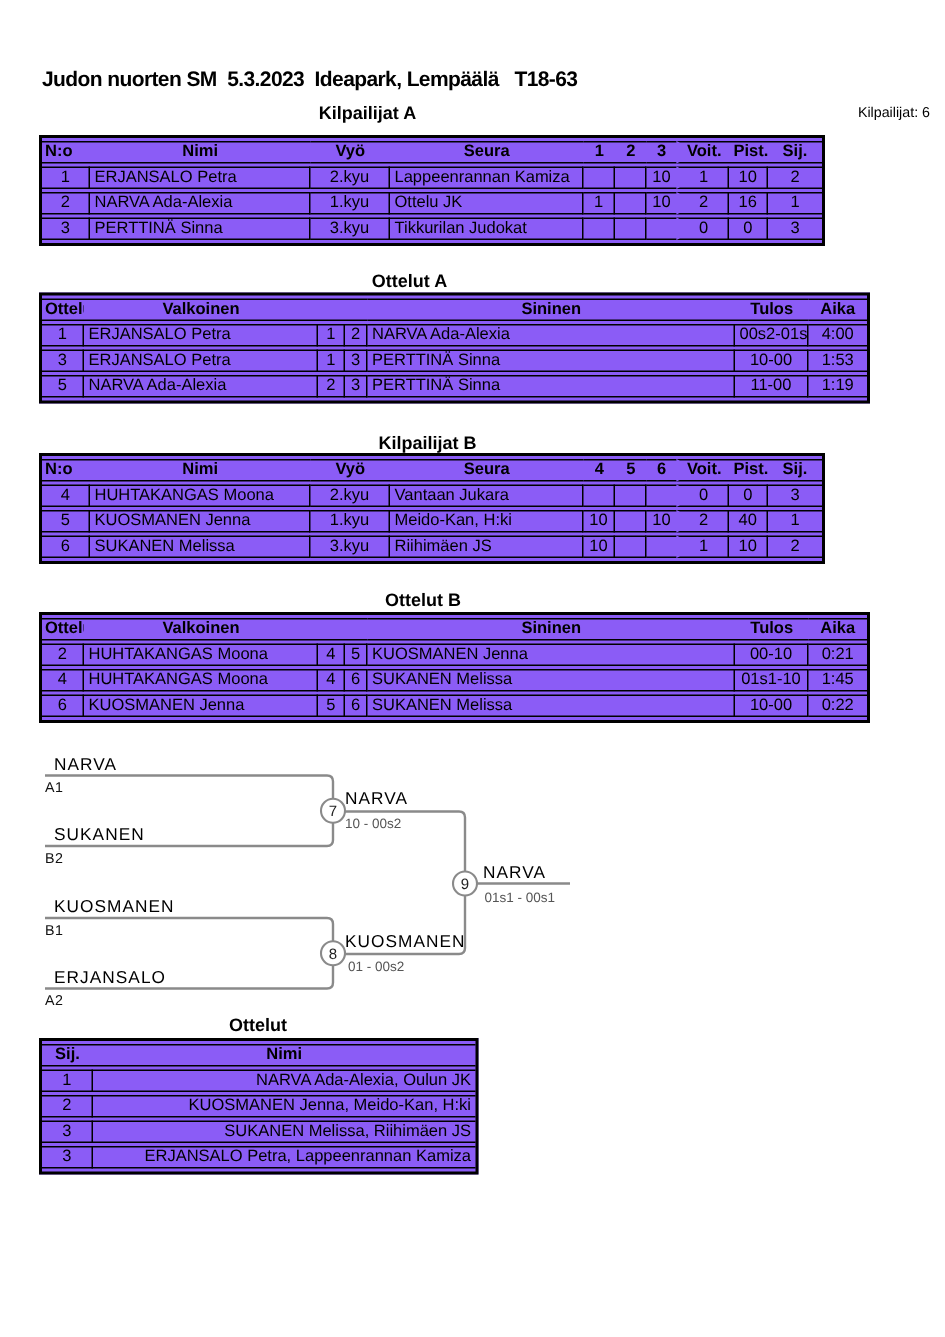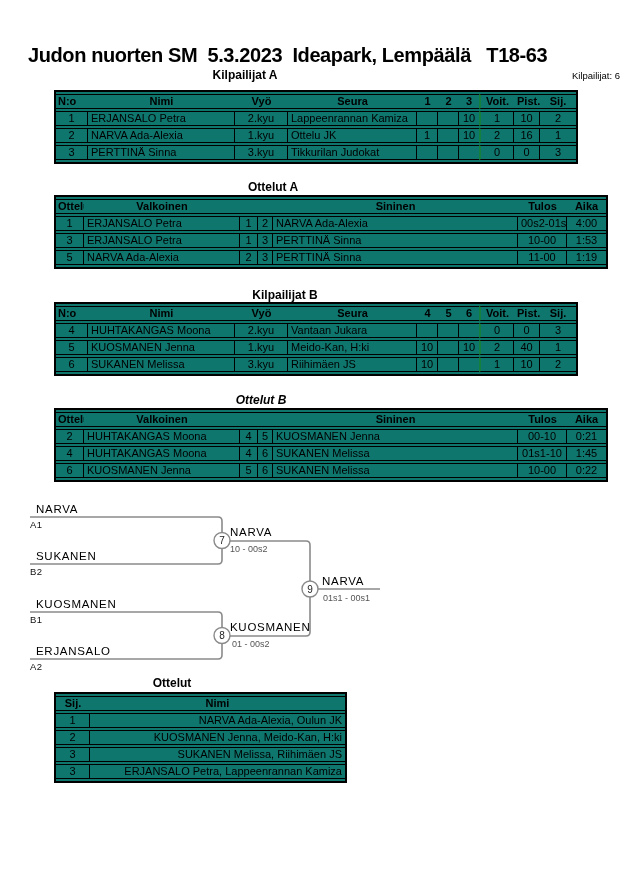--- a/index.html
+++ b/index.html
@@ -1,36 +1,36 @@
 <!DOCTYPE html>
 <html><head>
 <meta charset="utf-8">
 <style>
   html,body { margin:0; padding:0; background:#fff; }
   body { width:630px; height:891px; position:relative; font-family:"Liberation Sans", sans-serif; color:#000; }
   .page { position:absolute; left:0; top:0; width:630px; height:891px; background:#fff; overflow:hidden; }
 
-  .main-title { position:absolute; left:28px; top:44px; font-size:20px; font-weight:bold;
+  .main-title { position:absolute; left:28px; top:44px; font-size:14px; font-weight:bold;
                 letter-spacing:-0.4px; white-space:pre; }
   .participants { position:absolute; top:70px; right:10px; font-size:9.5px; }
 
   .sec-title { position:absolute; transform:translateX(-50%); font-size:12px; font-weight:bold; white-space:nowrap; }
 
   table.tbl { position:absolute; border:2px solid #000; border-collapse:separate; border-spacing:0 2px;
-              table-layout:fixed; background:#0f766e;margin-left:28px; }
+              table-layout:fixed; background:#8b5cf6; }
   .tbl th, .tbl td { height:13px; line-height:13px; font-size:11px; padding:0 3px;
                      white-space:nowrap; overflow:hidden; text-align:center;
                      border-top:1px solid #000; border-bottom:1px solid #000; }
   .tbl thead th { font-weight:bold; border-left:none; border-right:none; }
   .tbl tbody td { border-right:1px solid #000; }
   .tbl tbody td:last-child { border-right:none; }
 
   .t-comp thead th:first-child, .t-ott thead th:first-child { text-align:left; padding-left:2px; }
   .t-comp tbody td:nth-child(2), .t-comp tbody td:nth-child(4) { text-align:left; }
-  .t-comp thead th:nth-child(8), .t-comp tbody td:nth-child(8) { border-left:2px solid #15803d; }
+  .t-comp thead th:nth-child(8), .t-comp tbody td:nth-child(8) { border-left:2px solid #8b5cf6; }
   .t-comp tbody td:nth-child(7) { border-right:none; }
   .t-ott tbody td:nth-child(2), .t-ott tbody td:nth-child(5) { text-align:left; }
   .t-res tbody td:nth-child(2) { text-align:right; }
 
   svg.bracket { position:absolute; left:0; top:0; }
   .bk-line { fill:none; stroke:#8a8a8a; stroke-width:1.6; }
   .bk-circle { fill:#fff; stroke:#8a8a8a; stroke-width:1.4; }
   .bk-name { font-size:11.5px; letter-spacing:0.7px; fill:#000; }
   .bk-seed { font-size:9.5px; letter-spacing:0.3px; fill:#111; }
   .bk-score { font-size:9px; fill:#555; }
@@ -226,21 +226,21 @@
           <td>10</td>
           <td></td>
           <td></td>
           <td>1</td>
           <td>10</td>
           <td>2</td>
         </tr>
       </tbody>
   </table>
 
-  <div class="sec-title" style="left:261px; top:393px;font-style:italic;">Ottelut B</div>
+  <div class="sec-title" style="left:282px; top:393px;">Ottelut B</div>
   <table class="tbl t-ott" style="left:26px; top:408px; width:550px;">
     <colgroup>
       <col style="width:28px">
         <col style="width:156px">
         <col style="width:18px">
         <col style="width:15px">
       <col style="width:245px">
         <col style="width:49px">
         <col style="width:39px">
     </colgroup>

